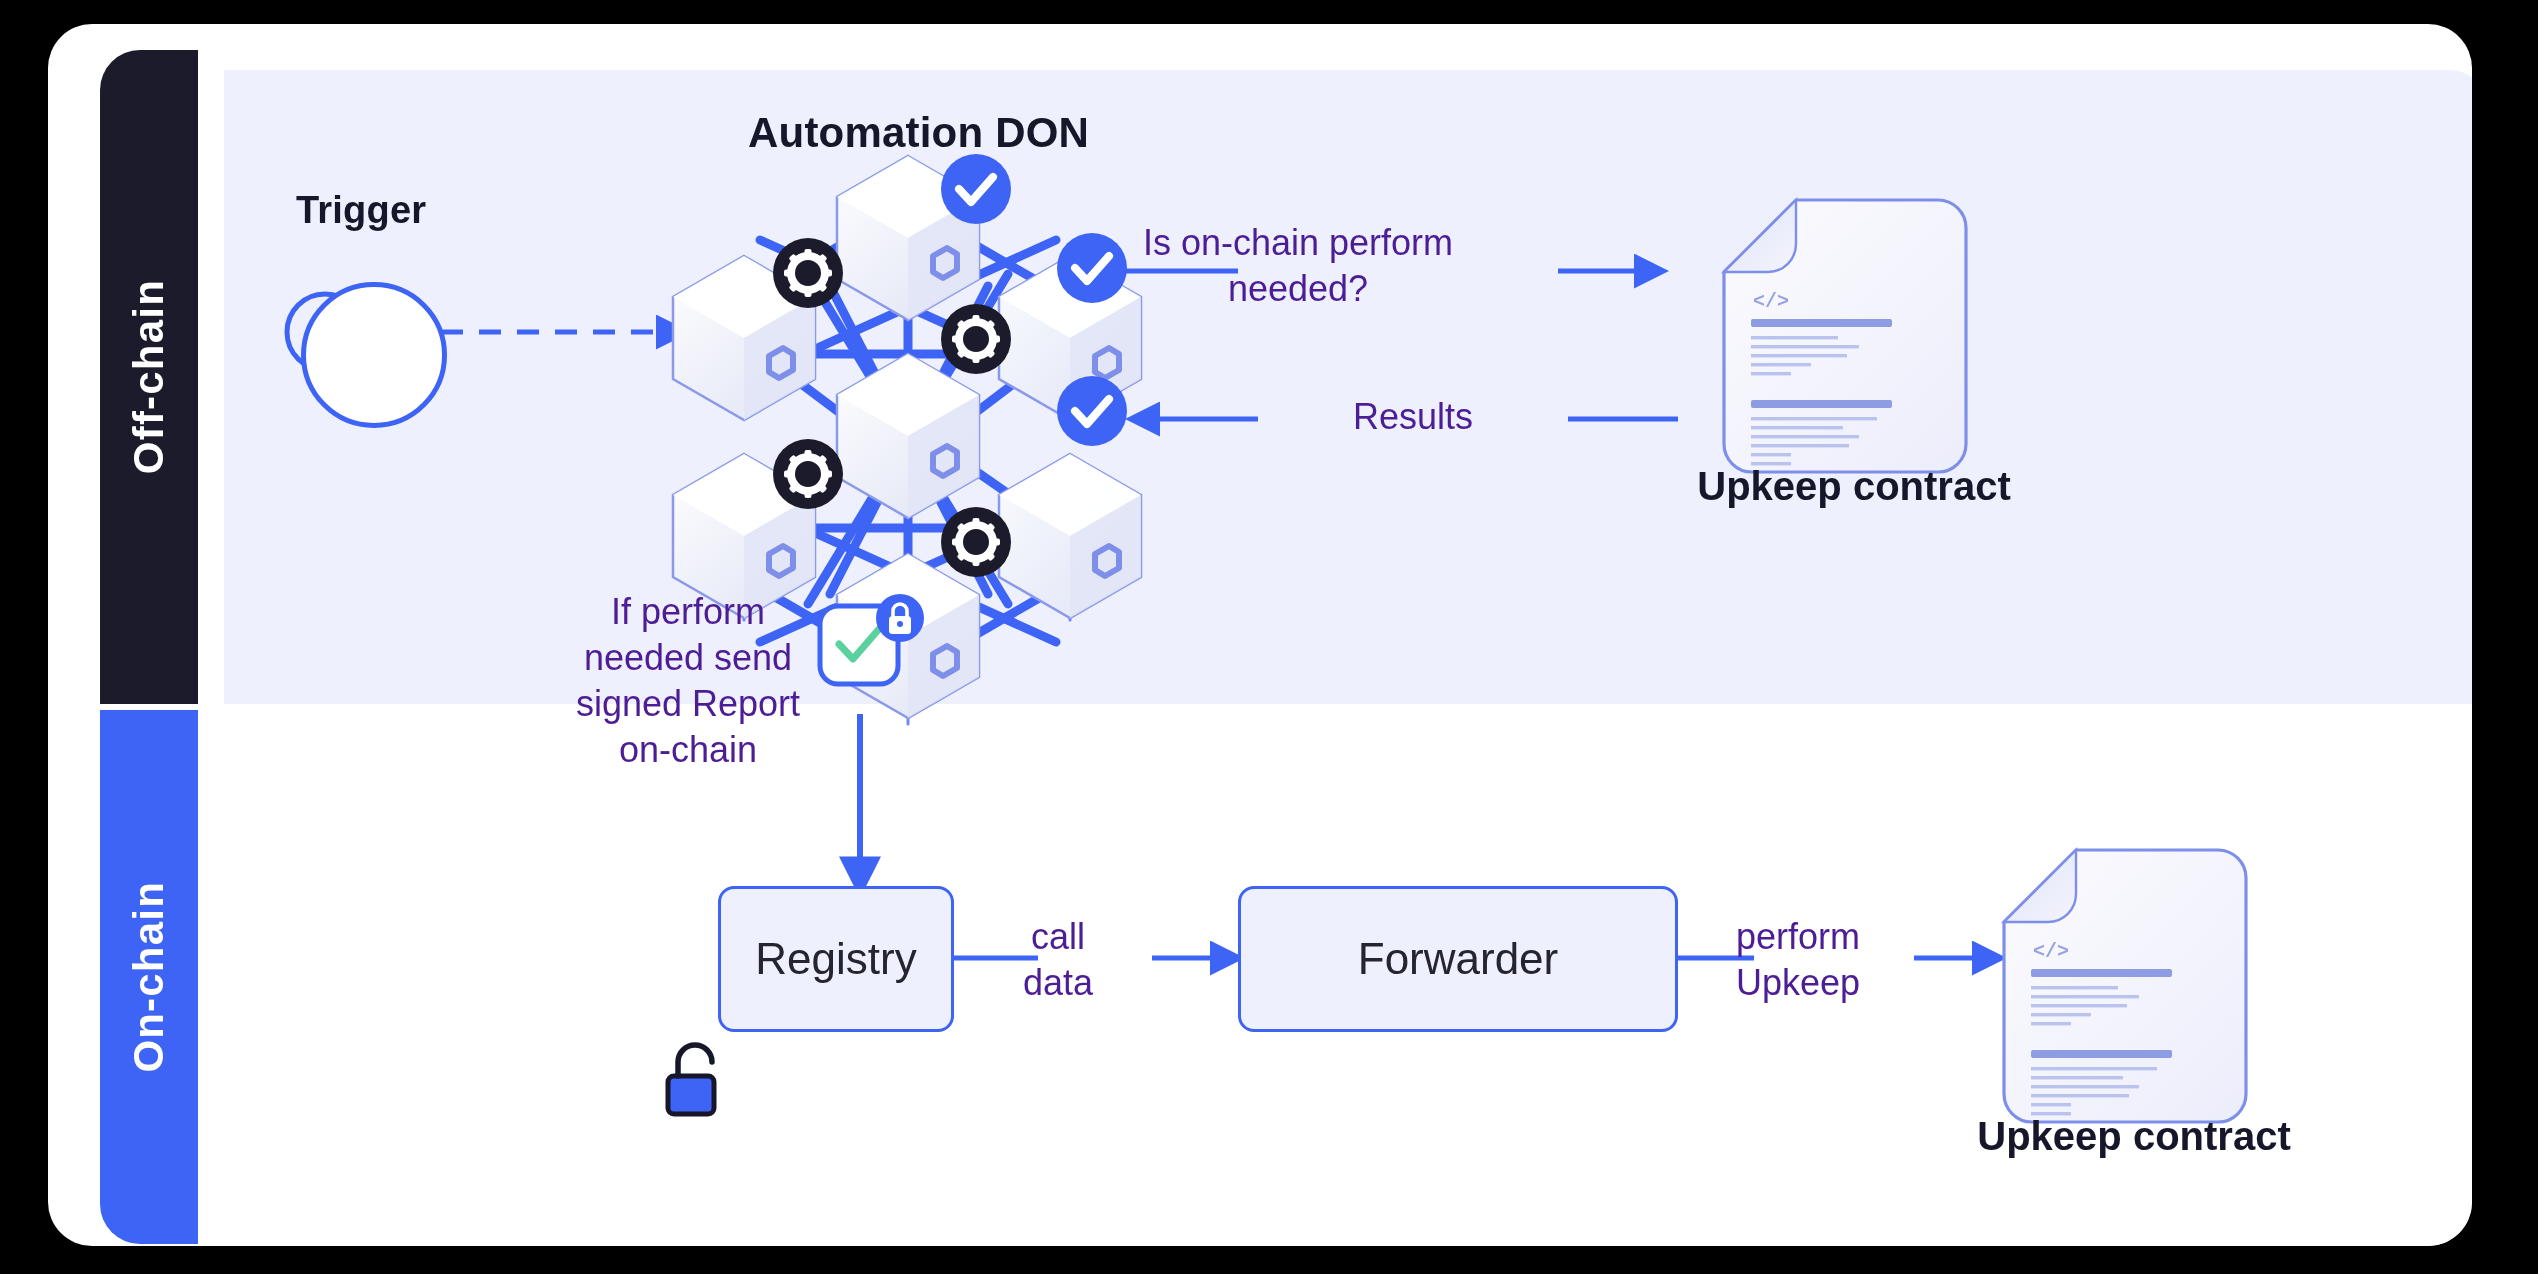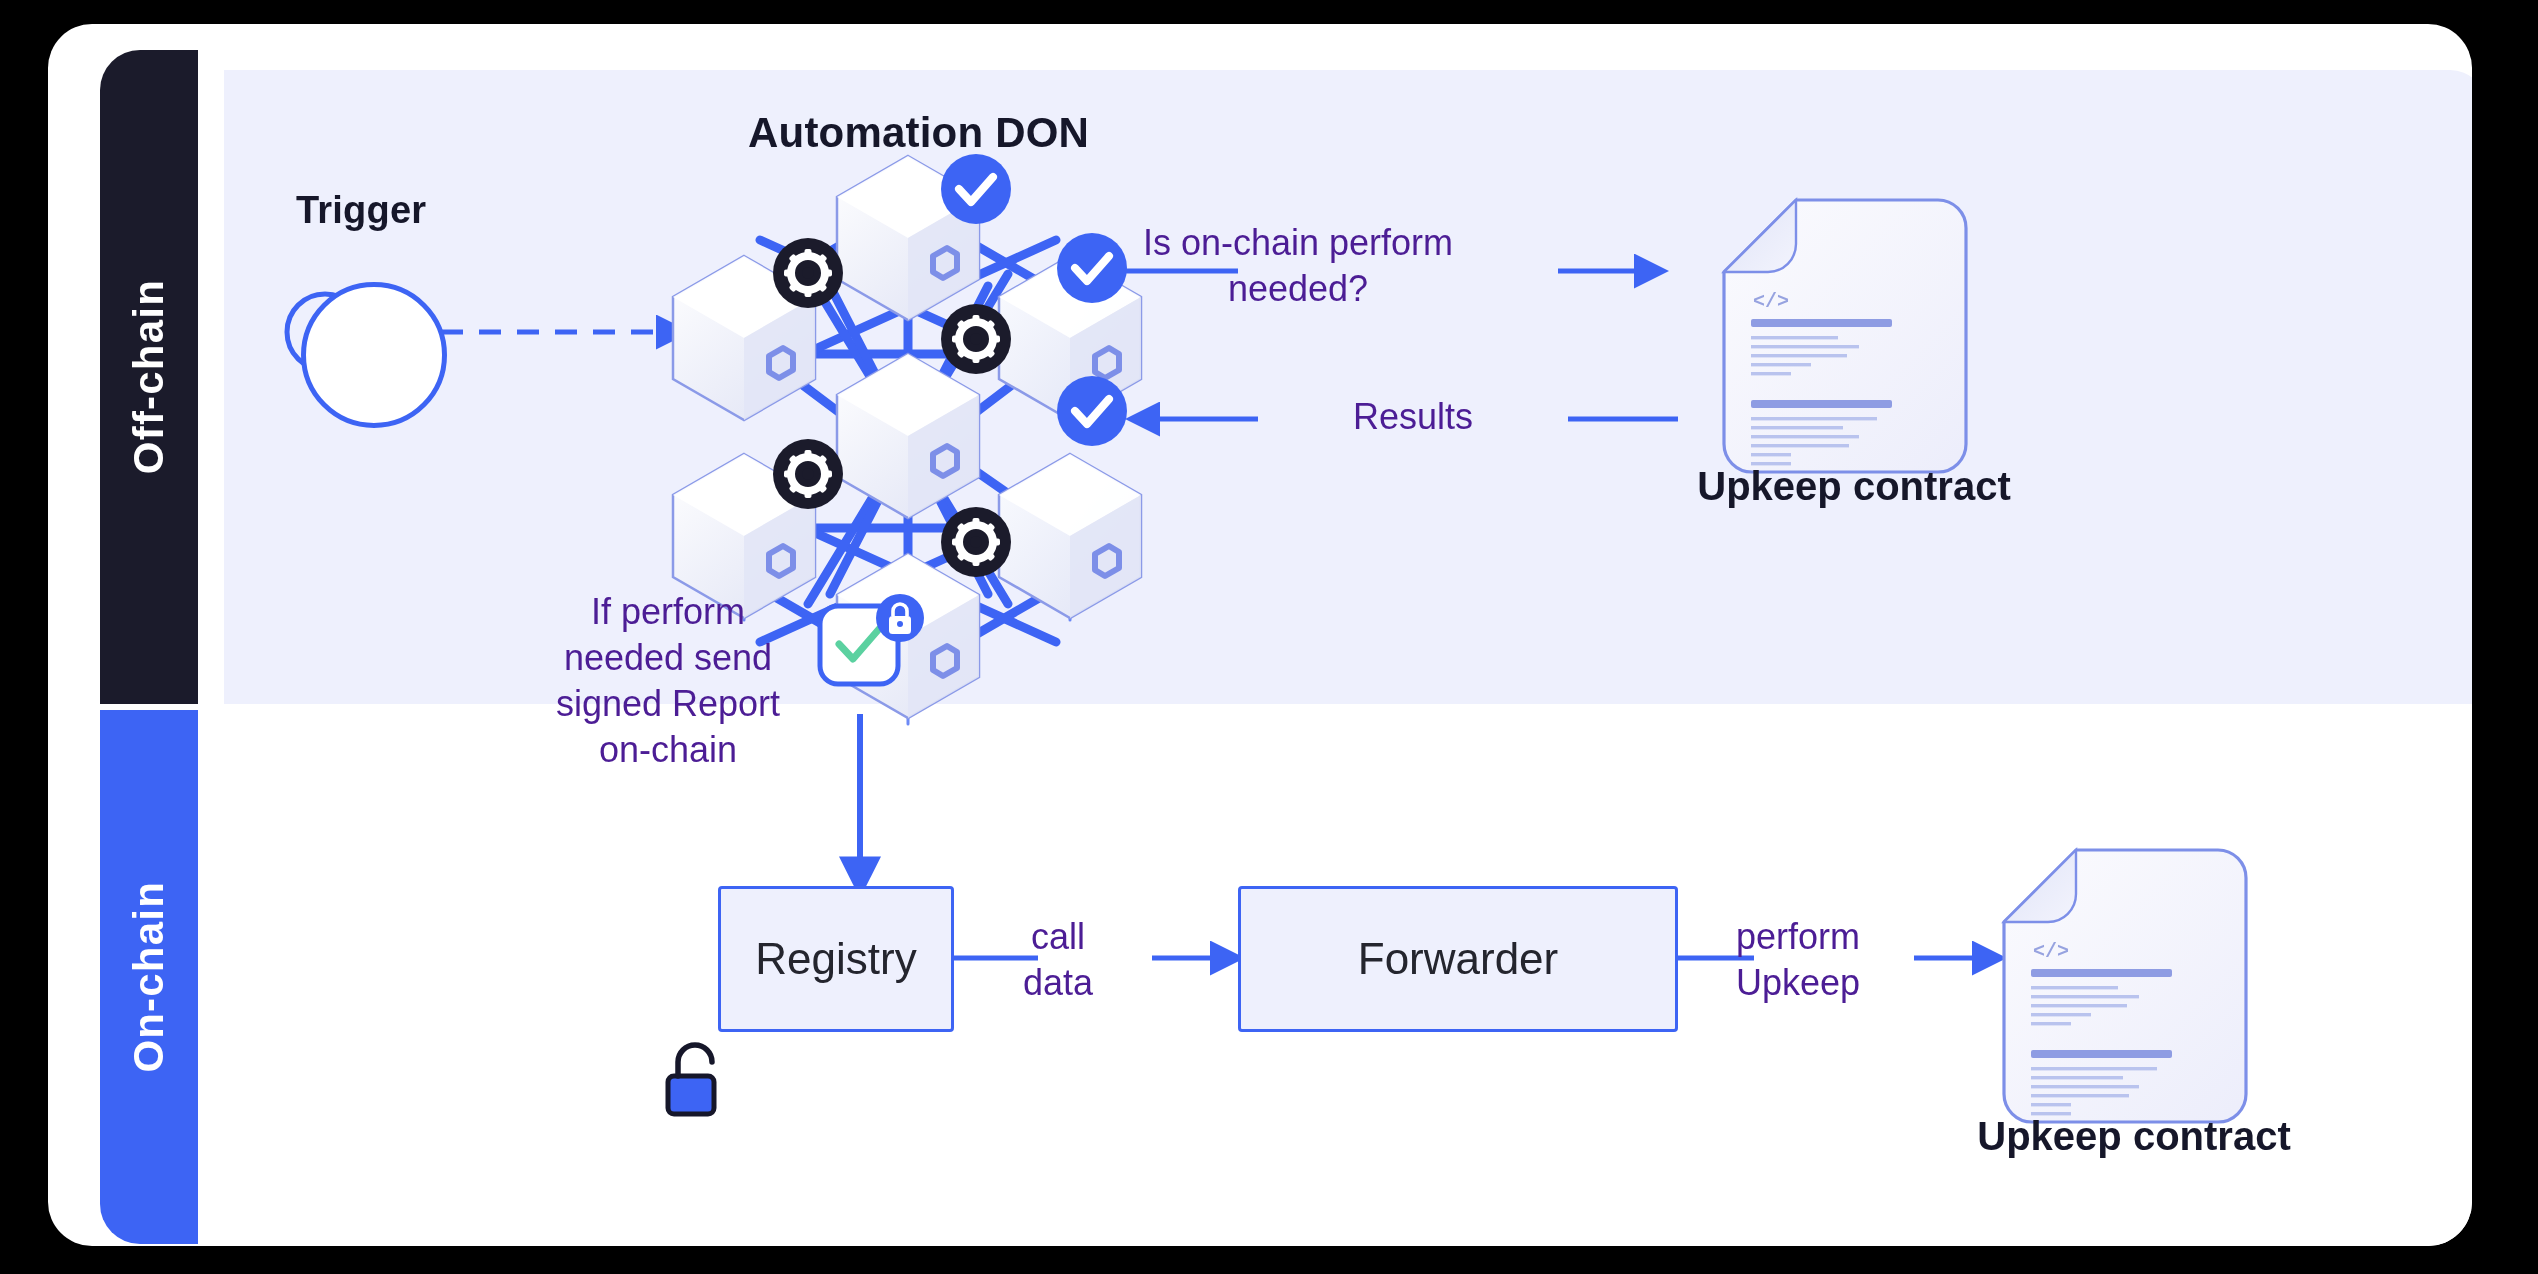--- a/index.html
+++ b/index.html
@@ -26,21 +26,21 @@
 
   
   .trig-title{left:248px;top:165px;font-size:38px;}
   .clock-outer{position:absolute;left:253px;top:258px;width:146px;height:146px;border:5px solid #3d64f4;border-radius:50%;background:#fff;box-sizing:border-box;}
 
   
   .don-title{left:700px;top:85px;font-size:42px;}
   .doc-cap{position:absolute;color:#16172a;font-weight:700;text-align:center;font-size:40px;}
 
   
-  .nodebox{position:absolute;background:#eef0fd;border:3px solid #3d64f4;border-radius:4px;display:flex;align-items:center;justify-content:center;color:#24252e;box-sizing:border-box;text-align:right;}
+  .nodebox{position:absolute;background:#eef0fd;border:3px solid #3d64f4;border-radius:16px;display:flex;align-items:center;justify-content:center;color:#24252e;box-sizing:border-box;text-align:right;}
   .nodebox span{font-size:44px;}
 
   svg{position:absolute;left:0;top:0;overflow:visible;}
 </style>
 </head>
 <body>
 
 <div id="root">
   <div class="card">
 
@@ -346,21 +346,21 @@
     <div class="clock-outer"></div>
 
     <div class="hdr don-title">Automation DON</div>
 
     <div class="lbl" style="left:1000px;top:196px;width:500px;">Is on-chain perform
 needed?</div>
     <div class="lbl" style="left:1215px;top:370px;width:300px;">Results</div>
 
     <div class="doc-cap" style="left:1616px;top:440px;width:380px;">Upkeep contract</div>
 
-    <div class="lbl" style="left:470px;top:565px;width:300px;">If perform
+    <div class="lbl" style="left:490px;top:565px;width:300px;">If perform
 needed send
 signed Report
 on-chain</div>
 
     <div class="nodebox" style="left:670px;top:862px;width:236px;height:146px;">
       <span>Registry</span>
     </div>
 
     <div class="lbl" style="left:940px;top:890px;width:140px;">call
 data</div>

